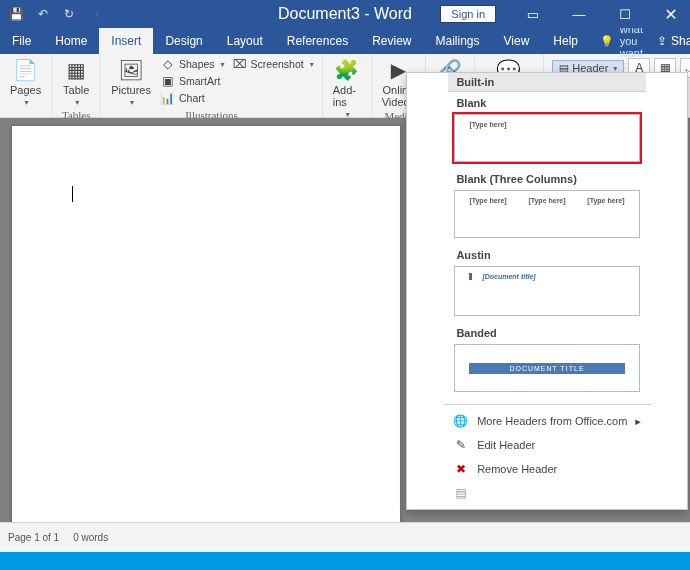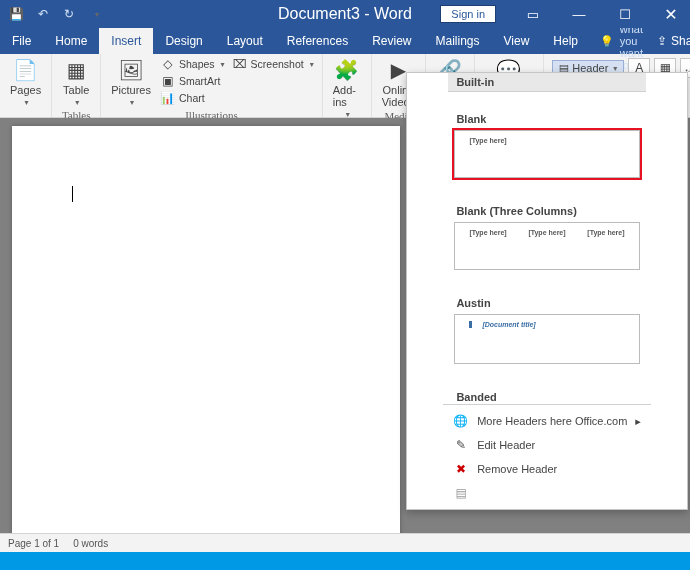--- a/index.html
+++ b/index.html
@@ -37,38 +37,38 @@
 .hdrbtn.active { background: #d5e1f2; border-color: #9aafd4; }
 .sqbtn { width: 22px; height: 20px; border: 1px solid #c5c5c5; background: #fdfdfd; display: flex; align-items: center; justify-content: center; font-size: 12px; cursor: pointer; }
 
 .docarea { position: absolute; top: 118px; left: 0; right: 0; bottom: 30px; background: #808080; overflow: hidden; }
 .page { position: absolute; top: 8px; left: 12px; width: 388px; height: 430px; background: #fff; box-shadow: 0 0 4px rgba(0,0,0,0.3); padding: 60px; }
 .cursor { border-left: 1px solid #000; height: 16px; }
 
 .gallery { position: absolute; top: 72px; right: 2px; width: 282px; bottom: 60px; background: #fff; border: 1px solid #c5c5c5; box-shadow: 0 3px 8px rgba(0,0,0,0.25); z-index: 10; display: flex; flex-direction: column; align-items: center; }
 .gallery-scroll { flex: 1; overflow-y: auto; }
 .gallery-header { background: #e8e8e8; font-size: 11px; font-weight: bold; color: #444; padding: 3px 8px; border-bottom: 1px solid #d0d0d0; }
-.gallery-section { font-size: 11px; font-weight: bold; color: #444; padding: 21px 8px 3px 8px; }
+.gallery-section { font-size: 11px; font-weight: bold; color: #444; padding: 5px 8px 3px 8px; }
 .gallery-item { margin: 2px 6px 6px 6px; }
 .gallery-item.selected { outline: 2px solid #e81123; outline-offset: 0; }
 .preview { border: 1px solid #bbb; background: #fff; height: 48px; position: relative; padding: 6px 14px; font-size: 7px; color: #555; }
 .preview.tall { height: 50px; }
 .preview .ph { font-weight: bold; font-size: 7px; }
 .preview-3col { display: flex; justify-content: space-between; }
 .preview-austin { border-left: 3px solid #3b6ea5; padding-left: 10px; color: #3b6ea5; font-style: italic; }
 .preview-banded { display: flex; align-items: center; justify-content: center; }
 .preview-banded .bar { background: #4a7ab5; color: #fff; font-size: 7px; padding: 2px 40px; letter-spacing: 1px; }
 
 .gallery-footer { border-top: 1px solid #d0d0d0; padding: 4px 0; background: #fff; }
 .footer-item { display: flex; align-items: center; gap: 8px; padding: 4px 10px; font-size: 11px; color: #444; cursor: pointer; }
 .footer-item .fico { width: 16px; height: 16px; display: flex; align-items: center; justify-content: center; font-size: 12px; }
 .footer-item.dis { color: #999; }
 .footer-item.more { justify-content: space-between; }
 
-.statusbar { position: absolute; bottom: 18px; left: 0; right: 0; height: 19px; background: #f3f3f3; border-top: 1px solid #d4d4d4; font-size: 10px; color: #555; display: flex; align-items: center; padding: 0 8px; gap: 14px; }
+.statusbar { position: absolute; bottom: 18px; left: 0; right: 0; height: 30px; background: #f3f3f3; border-top: 1px solid #d4d4d4; font-size: 10px; color: #555; display: flex; align-items: center; padding: 0 8px; gap: 14px; }
 .taskbar { position: absolute; bottom: 0; left: 0; right: 0; height: 18px; background: #0099e5; }
 </style>
 </head>
 <body>
 
 <div class="titlebar">
   <div class="qat">
     <div class="qat-btn">💾</div>
     <div class="qat-btn">↶</div>
     <div class="qat-btn">↻</div>
@@ -258,21 +258,21 @@
     </div>
 
     <div class="gallery-section">Facet (Even Page)</div>
 
   </div>
 
   <div class="gallery-footer">
     <div class="footer-item more">
       <div style="display:flex;gap:8px;align-items:center">
         <span class="fico">🌐</span>
-        <span>More Headers here Office.com</span>
+        <span>More Headers from Office.com</span>
       </div>
       <span>▸</span>
     </div>
     <div class="footer-item">
       <span class="fico">✎</span>
       <span>Edit Header</span>
     </div>
     <div class="footer-item">
       <span class="fico" style="color:#c00">✖</span>
       <span>Remove Header</span>

